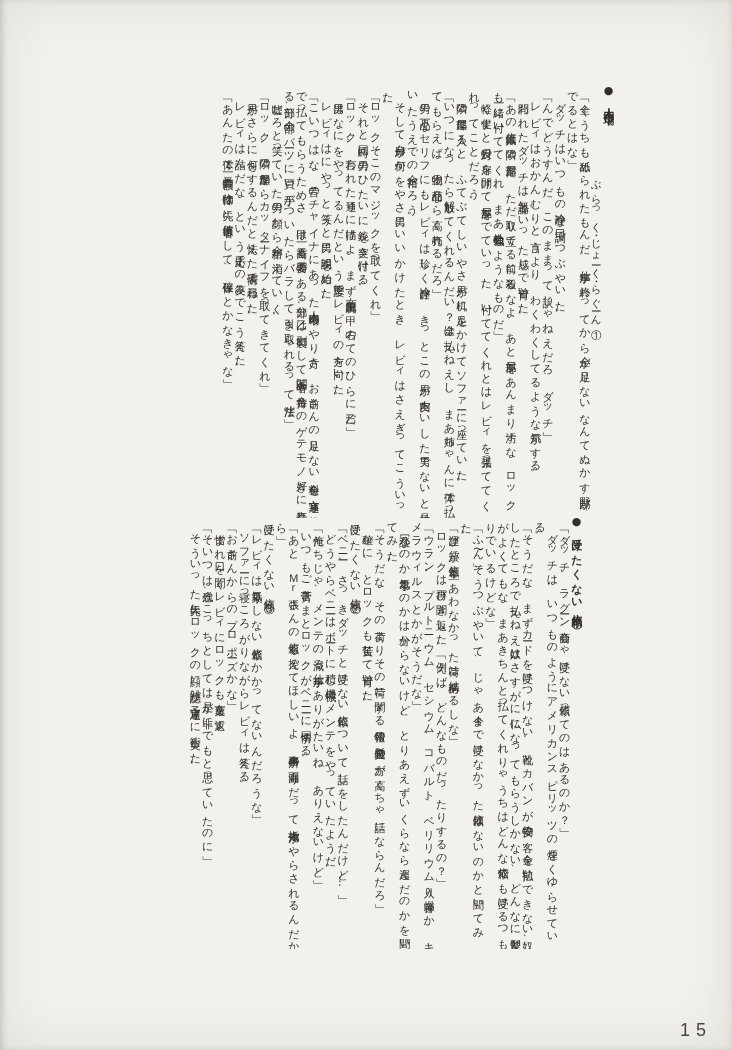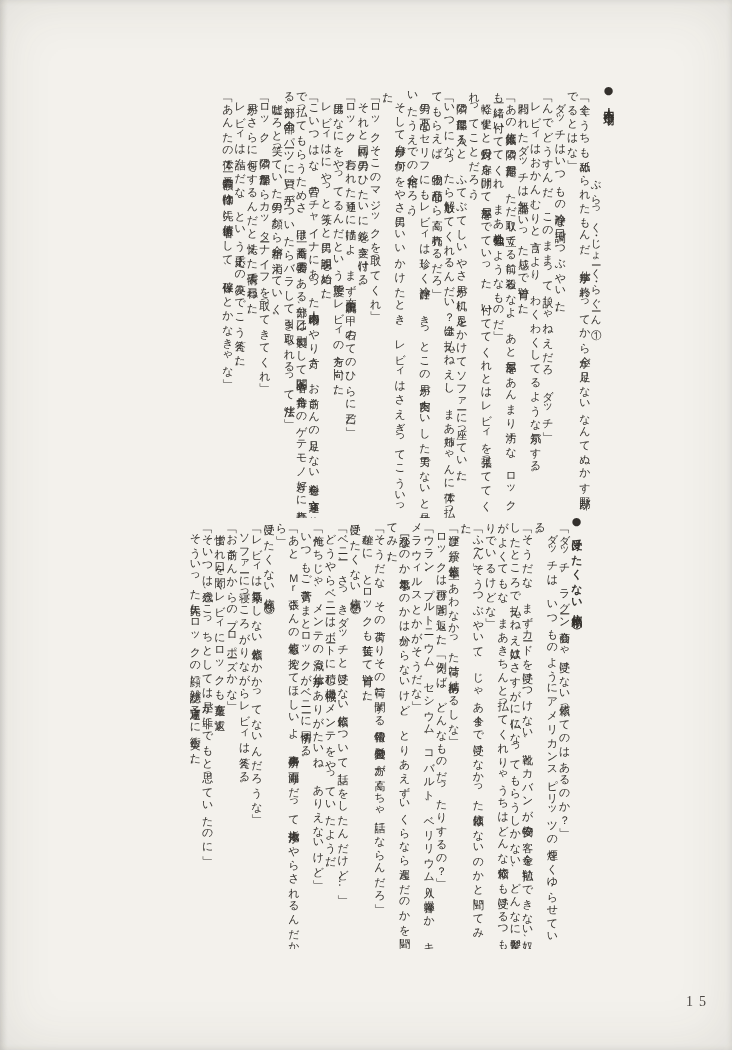--- a/index.html
+++ b/index.html
@@ -33,25 +33,25 @@
   #block1{ top:84px;  right:118px; height:434px; width:424px; }
   #block2{ top:515px; right:150px; height:434px; width:392px; }
   .vblock p{margin:0;padding:0;}
   p.h{ font-weight:bold; letter-spacing:2px; }
   p.sub{ text-indent:8.5em; font-size:10.5px; letter-spacing:2px; }
   p.h2{ letter-spacing:2px; }
   p.nar{ text-indent:1em; }
   p.dlg{ text-indent:1em; }
   .pagenum{
     position:absolute;
-    top:994px; right:20px;
-    font-size:14px;
+    top:1020px; right:20px;
+    font-size:18px;
     letter-spacing:6px;
     color:#4a4642;
-    font-family:Liberation Serif, serif;
+    font-family:Liberation Sans, sans-serif;
   }
 </style>
 </head>
 <body>
 
 <div class="page">
 
   <div class="vblock" id="block1">
     <p class="h">●人肉市場</p>
     <p class="sub">ぶらっく・じょーく・らぐーん①</p>

